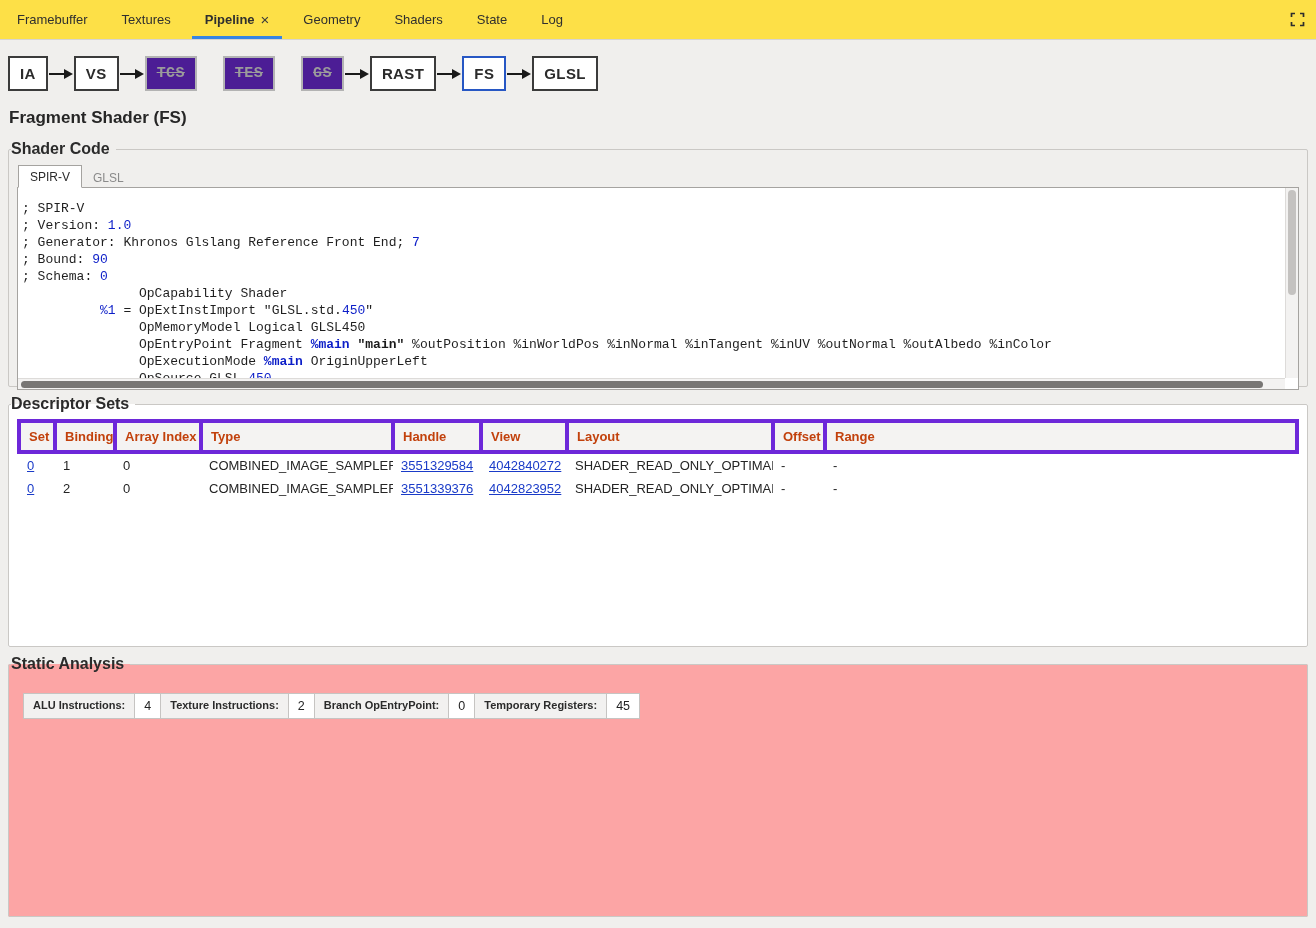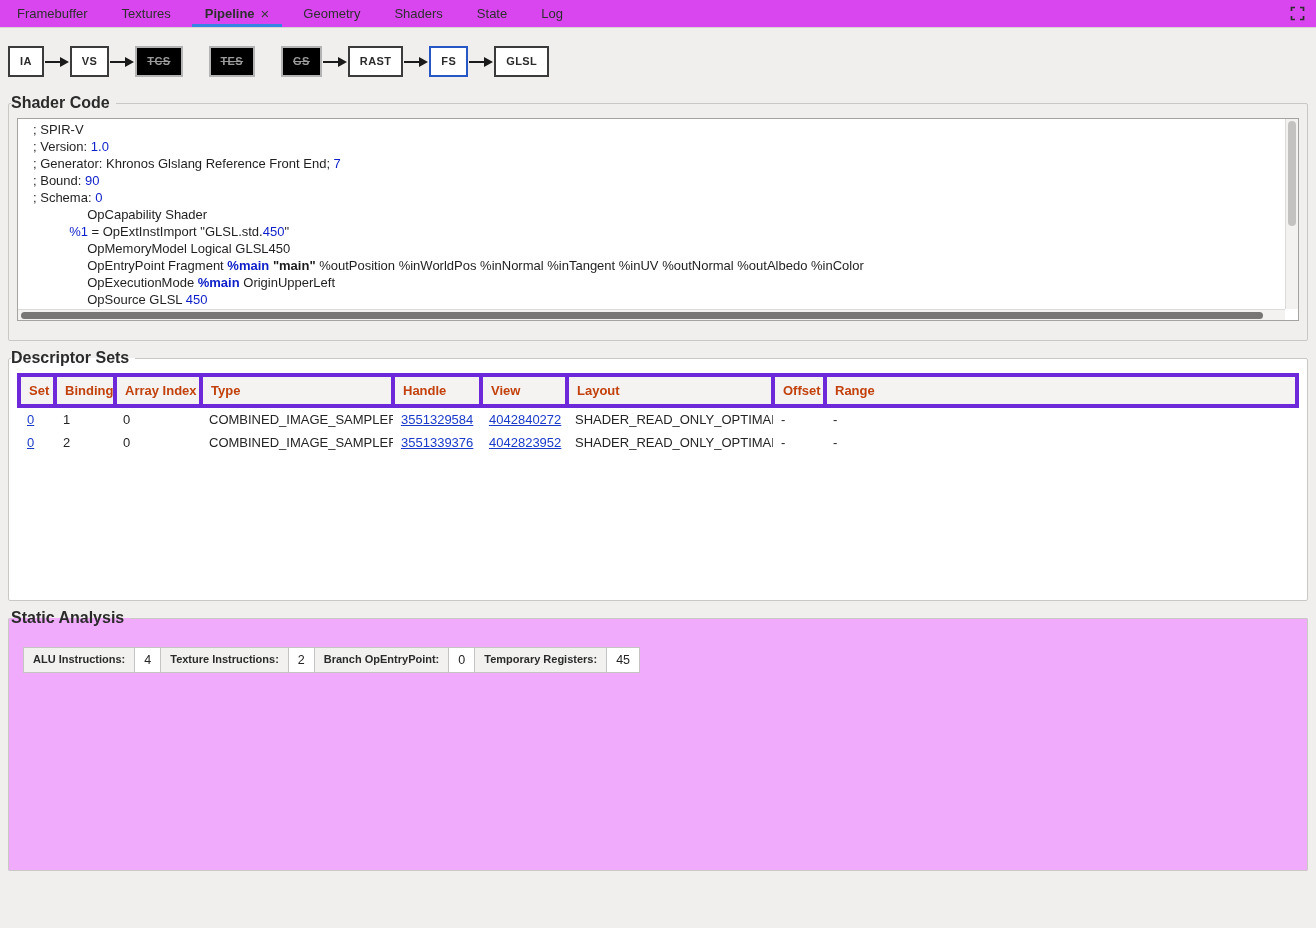--- a/index.html
+++ b/index.html
@@ -11,21 +11,21 @@
   *{box-sizing:border-box;}
   html,body{margin:0;padding:0;}
   body{
     width:1316px;height:928px;overflow:hidden;
     background:#f0efed;color:#2b2b2b;
     font-family:"Liberation Sans","DejaVu Sans",sans-serif;
     font-size:13px;
   }
   
   .tabbar{
-    height:28px;background:#d946ef;border-bottom:1px solid #d6d4d2;
+    height:40px;background:#fde047;border-bottom:1px solid #d6d4d2;
     display:flex;align-items:stretch;
   }
   .tabs{display:flex;align-items:stretch;}
   .tab{
     display:flex;align-items:center;gap:6px;padding:0 17px;
     font-size:13px;color:#2f2f2f;cursor:default;position:relative;
   }
   .tab.active{font-weight:bold;}
   .tab.active::after{
     content:"";position:absolute;left:4px;right:4px;bottom:0;height:3px;
@@ -35,62 +35,63 @@
   .fullscreen{
     margin-left:auto;align-self:center;margin-right:10px;
     width:18px;height:18px;display:flex;align-items:center;justify-content:center;
   }
   
   .pipeline{
     display:flex;align-items:center;padding:15px 8px 14px 8px;height:66px;
   }
   .stage{
     border:2px solid #3b3b3b;background:#ffffff;color:#2b2b2b;
-    font-weight:bold;font-size:11px;letter-spacing:.4px;
+    font-weight:bold;font-size:15px;letter-spacing:.4px;
     padding:6px 10px;line-height:1.3;
   }
   .stage.disabled{
     border-color:#b3b3b3;color:#9b9b9b;text-decoration:line-through;
-    background:#000000;
+    background:#4c1d95;
+    font-family:Liberation Mono, monospace;
   }
   .stage.selected{border-color:var(--sel);}
   .arrow{display:inline-flex;align-items:center;width:26px;justify-content:center;flex:0 0 26px;}
   
   .page-title{
     font-size:17px;font-weight:bold;color:#262626;margin:2px 8px 12px 9px;
   }
   
   fieldset.group{
     border:1px solid #cac8c5;border-radius:2px;margin:0 8px 8px 8px;padding:6px 8px 8px 8px;
   }
   legend{
     font-weight:bold;font-size:16px;color:#2b2b2b;
     padding:0 6px 0 0;margin-left:-6px;
   }
   .shader-group{height:247px;background:transparent;}
   .desc-group{height:252px;background:#ffffff;}
-  .static-group{height:262px;background:#f0abfc;}
+  .static-group{height:262px;background:#fca5a5;}
   
   .code-tabs{display:flex;align-items:flex-end;height:24px;position:relative;z-index:2;margin-bottom:-1px;padding-left:1px;}
   .code-tab{
     padding:4px 11px 3px 11px;font-size:12px;color:#8a8a8a;cursor:default;
   }
   .code-tab.active{
     background:#ffffff;color:#2b2b2b;
     border:1px solid #a5a3a0;border-bottom:1px solid #ffffff;
   }
   
   .code-box{
     position:relative;background:#ffffff;border:1px solid #a5a3a0;
     height:203px;overflow:hidden;
   }
   .code-lines{
-    font-family:Liberation Sans, sans-serif;
+    font-family:Liberation Mono, monospace;
     font-size:13px;line-height:17px;color:#1f1f1f;
-    padding:2px 15px;white-space:pre;
+    padding:2px 4px;white-space:pre;margin-top:10px;
   }
   .code-line{white-space:pre;}
   .num{color:var(--num);}
   .kw{color:var(--num);font-weight:bold;}
   .bold{font-weight:bold;color:#1a1a1a;}
   .vscroll{
     position:absolute;top:0;right:0;bottom:11px;width:13px;
     background:#f3f2f1;border-left:1px solid #dddbd9;
   }
   .vthumb{
@@ -206,23 +207,28 @@
       <div class="stage selected">FS</div>
       <span class="arrow">
         <svg width="24" height="12" viewBox="0 0 24 12">
           <line x1="0" y1="6" x2="16" y2="6" stroke="#1a1a1a" stroke-width="2"></line>
           <polygon points="15,1 24,6 15,11" fill="#1a1a1a"></polygon>
         </svg>
       </span>
       <div class="stage normal">GLSL</div>
     </div>
 
+  <div class="page-title">Fragment Shader (FS)</div>
 
   <fieldset class="group shader-group">
     <legend>Shader Code</legend>
+    <div class="code-tabs" id="codeTabs">
+        <div class="code-tab active">SPIR-V</div>
+        <div class="code-tab">GLSL</div>
+      </div>
     <div class="code-box">
       <div class="code-lines" id="codeLines"><div class="code-line"><span>; SPIR-V</span></div><div class="code-line"><span>; Version: </span><span class="num">1.0</span></div><div class="code-line"><span>; Generator: Khronos Glslang Reference Front End; </span><span class="num">7</span></div><div class="code-line"><span>; Bound: </span><span class="num">90</span></div><div class="code-line"><span>; Schema: </span><span class="num">0</span></div><div class="code-line"><span>               OpCapability Shader</span></div><div class="code-line"><span>          </span><span class="num">%1</span><span> = OpExtInstImport "GLSL.std.</span><span class="num">450</span><span>"</span></div><div class="code-line"><span>               OpMemoryModel Logical GLSL450</span></div><div class="code-line"><span>               OpEntryPoint Fragment </span><span class="kw">%main</span><span> </span><span class="bold">"main"</span><span> %outPosition %inWorldPos %inNormal %inTangent %inUV %outNormal %outAlbedo %inColor</span></div><div class="code-line"><span>               OpExecutionMode </span><span class="kw">%main</span><span> OriginUpperLeft</span></div><div class="code-line"><span>               OpSource GLSL </span><span class="num">450</span></div><div class="code-line"><span>               OpName </span><span class="kw">%main</span><span class="bold"> "main"</span></div></div>
       <div class="vscroll">
         <div class="vthumb"></div>
       </div>
       <div class="hscroll">
         <div class="hthumb"></div>
       </div>
     </div>
   </fieldset>

